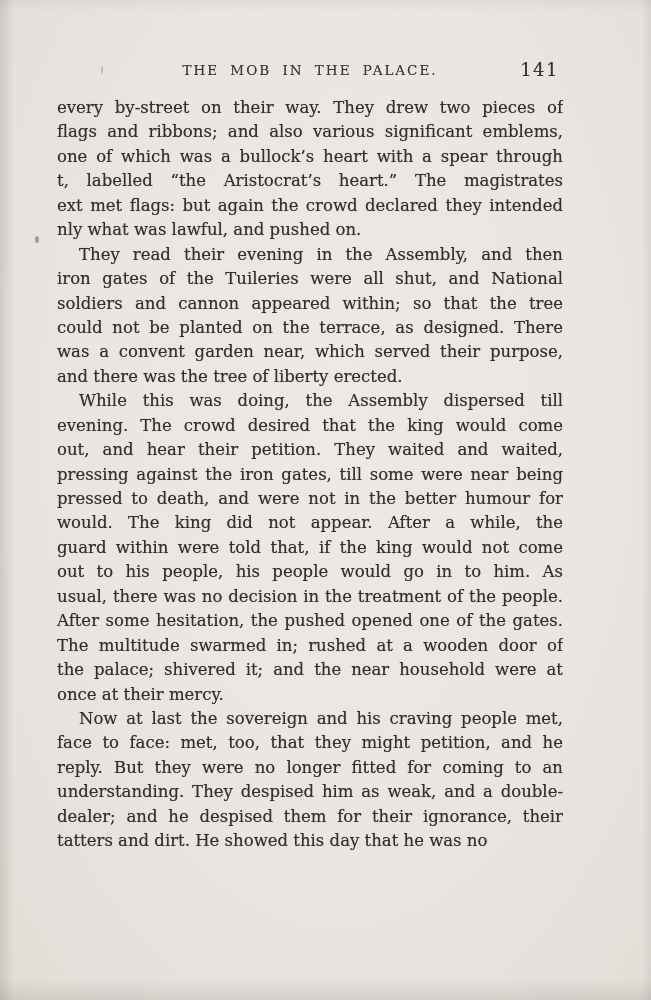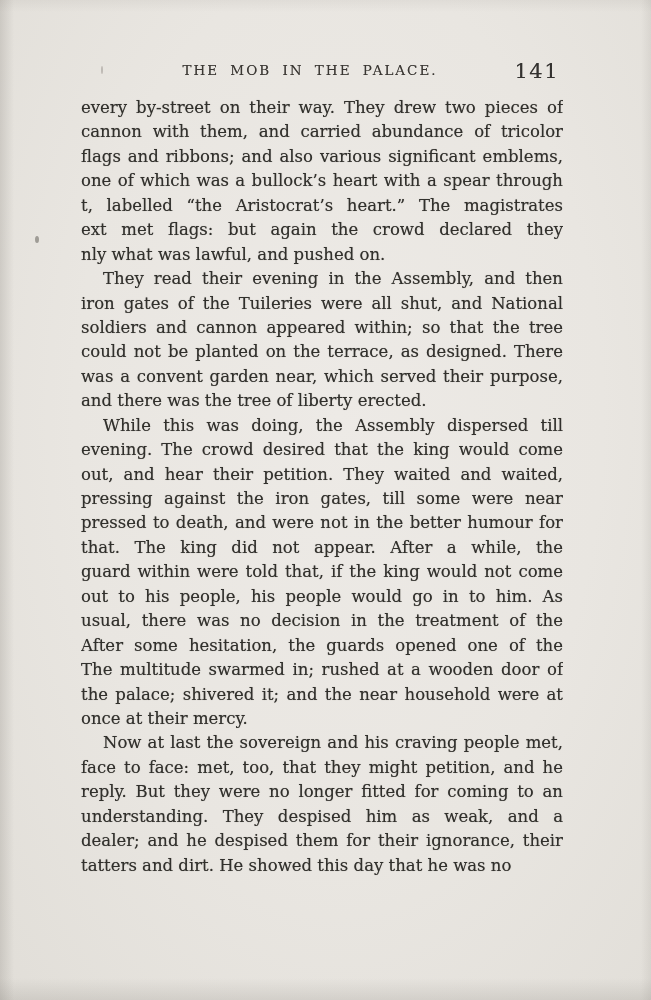--- a/index.html
+++ b/index.html
@@ -34,21 +34,21 @@
     font-size: 13.5px;
     letter-spacing: 2px;
     word-spacing: 5px;
     color: #3a3733;
     text-shadow: 0 0 0.6px rgba(58,55,51,0.55);
   }
   .page-number {
     position: absolute;
     right: 4px;
     top: -3px;
-    font-size: 21px;
+    font-size: 18px;
     letter-spacing: 1.5px;
     color: #343230;
     text-shadow: 0 0 0.6px rgba(52,50,48,0.55);
   }
   .text-block {
     position: absolute;
     top: 96px;
     left: 57px;
     width: 506px;
     font-size: 16.5px;
@@ -56,21 +56,20 @@
     text-align: justify;
     text-justify: inter-word;
     color: #34322e;
     text-shadow: 0 0 0.7px rgba(52,50,46,0.55);
   }
   .line {
     height: 24.45px;
     overflow: hidden;
     text-align: justify;
     text-align-last: justify;
-    margin-left: 24px;
   }
   .line.last { text-align-last: left; }
   .line.indent { text-indent: 22px; }
   .speck {
     position: absolute;
     border-radius: 50%;
   }
   .speck-1 {
     left: 35px; top: 236px;
     width: 4px; height: 7px;
@@ -87,46 +86,45 @@
 
 <div class="page">
   <div class="header">
     <span class="running-title">THE MOB IN THE PALACE.</span>
     <span class="page-number">141</span>
   </div>
 
   <div class="text-block" style="color: rgb(49, 48, 44);">
       <div>
         <div class="line">every by-street on their way. They drew two pieces of</div>
-        <div class="line">cannon with them, and carried abundance of tricolor</div>
         <div class="line">flags and ribbons; and also various significant emblems,</div>
         <div class="line">one of which was a bullock’s heart with a spear through</div>
         <div class="line">t, labelled “the Aristocrat’s heart.” The magistrates</div>
         <div class="line">ext met flags: but again the crowd declared they intended</div>
         <div class="line last">nly what was lawful, and pushed on.</div>
       </div>
       <div>
         <div class="line indent">They read their evening in the Assembly, and then</div>
         <div class="line">iron gates of the Tuileries were all shut, and National</div>
         <div class="line">soldiers and cannon appeared within; so that the tree</div>
         <div class="line">could not be planted on the terrace, as designed. There</div>
         <div class="line">was a convent garden near, which served their purpose,</div>
         <div class="line last">and there was the tree of liberty erected.</div>
       </div>
       <div>
         <div class="line indent">While this was doing, the Assembly dispersed till</div>
         <div class="line">evening. The crowd desired that the king would come</div>
         <div class="line">out, and hear their petition. They waited and waited,</div>
         <div class="line">pressing against the iron gates, till some were near being</div>
         <div class="line">pressed to death, and were not in the better humour for</div>
-        <div class="line">that. The king did not appear. After a while, the</div>
+        <div class="line">would. The king did not appear. After a while, the</div>
         <div class="line">guard within were told that, if the king would not come</div>
         <div class="line">out to his people, his people would go in to him. As</div>
         <div class="line">usual, there was no decision in the treatment of the people.</div>
-        <div class="line">After some hesitation, the guards opened one of the come.</div>
+        <div class="line">After some hesitation, the pushed opened one of the gates.</div>
         <div class="line">The multitude swarmed in; rushed at a wooden door of</div>
         <div class="line">the palace; shivered it; and the near household were at</div>
         <div class="line last">once at their mercy.</div>
       </div>
       <div>
         <div class="line indent">Now at last the sovereign and his craving people met,</div>
         <div class="line">face to face: met, too, that they might petition, and he</div>
         <div class="line">reply. But they were no longer fitted for coming to an</div>
         <div class="line">understanding. They despised him as weak, and a double-</div>
         <div class="line">dealer; and he despised them for their ignorance, their</div>

